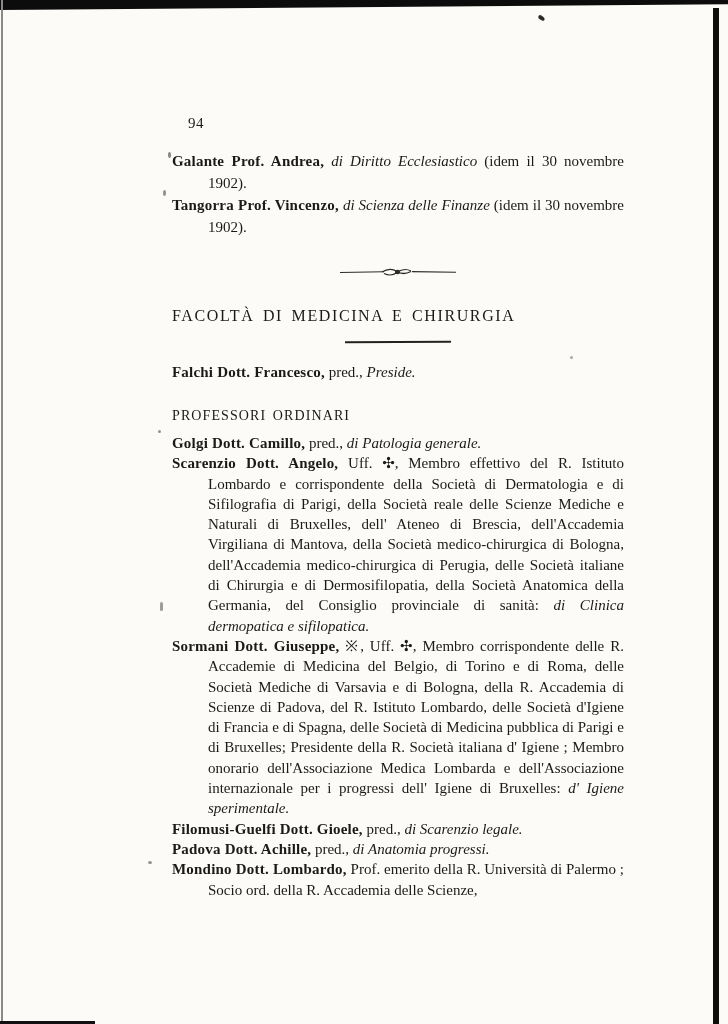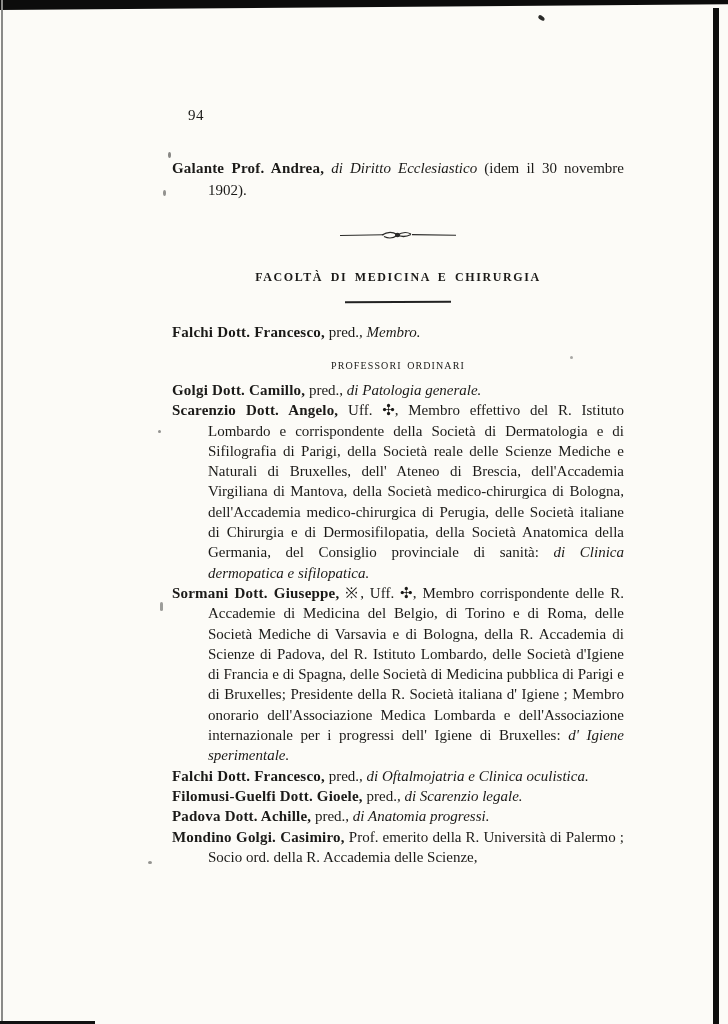--- a/index.html
+++ b/index.html
@@ -36,65 +36,64 @@
   .speck { position: absolute; background: #2a2a28; border-radius: 50%; }
   .speck.s1 { left: 538px; top: 16px; width: 7px; height: 4px; transform: rotate(35deg); border-radius: 40% 60% 50% 50%; }
   .speck.s2 { left: 168px; top: 152px; width: 3px; height: 6px; opacity:.55; }
   .speck.s3 { left: 163px; top: 190px; width: 3px; height: 6px; opacity:.5; }
   .speck.s4 { left: 158px; top: 430px; width: 3px; height: 3px; opacity:.5; }
   .speck.s5 { left: 160px; top: 602px; width: 3px; height: 9px; opacity:.45; border-radius: 2px; }
   .speck.s6 { left: 148px; top: 861px; width: 4px; height: 3px; opacity:.5; }
   .speck.s7 { left: 570px; top: 356px; width: 3px; height: 3px; opacity:.4; }
 
   .content {
-    position: absolute; left: 172px; top: 8px;
+    position: absolute; left: 172px; top: 16px;
     width: 452px;
   }
   .page-number {
     margin: 99px 0 0 16px;
     font-size: 15px;
     letter-spacing: .5px;
   }
   .entry {
     font-size: 15px;
     line-height: 21px;
     text-align: justify;
     padding-left: 36px;
     text-indent: -36px;
   }
-  .top-block { margin-top: 33px; }
+  .top-block { margin-top: 18px; }
   .top-block .entry { line-height: 22px; }
   b { font-weight: 700; letter-spacing: .2px; }
   i { font-style: italic; }
 
   .ornament-divider {
     margin: 27px auto 0 auto;
     width: 116px; height: 14px;
     display: block;
   }
   .faculty-heading {
     margin-top: 28px;
-    text-align: center;
-    font-size: 12px;
-    font-weight: 700;
+    font-size: 16px;
+    font-weight: 400;
     letter-spacing: 1.6px;
     word-spacing: 3px;
     white-space: nowrap;
   }
   .heading-rule {
     width: 106px; height: 2px;
     background: #222;
     margin: 16px auto 0 auto;
     transform: rotate(-0.3deg);
   }
   .preside-line { margin-top: 19px; }
   .sub-heading {
-    margin-top: 17px;
-    text-align: center;
-    font-size: 10px;
+    margin-top: 25px;
+    text-align: left;
+    font-size: 14px;
     font-weight: 400;
     letter-spacing: 1.1px;
     word-spacing: 2px;
   }
   .professors { margin-top: 9px; font-family: Liberation Serif, serif; }
   .professors .entry { line-height: 20.3px; }
 </style>
 </head>
 <body>
 
@@ -111,42 +110,42 @@
   <div class="speck s5"></div>
   <div class="speck s6"></div>
   <div class="speck s7"></div>
 
   <div class="content">
 
     <div class="page-number">94</div>
 
     <div class="top-block">
       <p class="entry"><b>Galante Prof. Andrea,</b> <i>di Diritto Ecclesiastico</i> <span>(idem il 30 novembre 1902).</span></p>
+      <p class="entry"><b>Tangorra Prof. Vincenzo,</b> <i>di Scienza delle Finanze</i> <span>(idem il 30 novembre 1902).</span></p>
     </div>
 
     <svg class="ornament-divider" viewBox="0 0 116 14" xmlns="http://www.w3.org/2000/svg">
       <line x1="0" y1="7.5" x2="44" y2="6.8" stroke="#2a2a28" stroke-width="1.1"></line>
       <line x1="72" y1="6.6" x2="116" y2="7.2" stroke="#2a2a28" stroke-width="1.1"></line>
       <path d="M42 7 q 8 -5 15 -0.5 q 6 4 14 0" fill="none" stroke="#2a2a28" stroke-width="1.3"></path>
       <path d="M44 8.5 q 7 3.5 13 -1 q 7 -5 14 -1.5" fill="none" stroke="#2a2a28" stroke-width="1.1"></path>
       <ellipse cx="57.5" cy="7" rx="2.6" ry="2.2" fill="#2a2a28"></ellipse>
     </svg>
 
     <h1 class="faculty-heading">FACOLTÀ DI MEDICINA E CHIRURGIA</h1>
 
     <div class="heading-rule"></div>
 
-    <p class="entry preside-line"><b>Falchi Dott. Francesco,</b> <span>pred.,</span> <i>Membro.</i></p>
+    <p class="entry preside-line"><b>Falchi Dott. Francesco,</b> <span>pred.,</span> <i>Preside.</i></p>
 
     <h2 class="sub-heading">PROFESSORI ORDINARI</h2>
 
     <div class="professors">
       <p class="entry"><b>Golgi Dott. Camillo,</b> <span>pred.,</span> <i>di Patologia generale.</i></p>
       <p class="entry"><b>Scarenzio Dott. Angelo,</b> <span>Uff. ✣, Membro effettivo del R. Istituto Lombardo e corrispondente della Società di Dermatologia e di Sifilografia di Parigi, della Società reale delle Scienze Mediche e Naturali di Bruxelles, dell' Ateneo di Brescia, dell'Accademia Virgiliana di Mantova, della Società medico-chirurgica di Bologna, dell'Accademia medico-chirurgica di Perugia, delle Società italiane di Chirurgia e di Dermosifilopatia, della Società Anatomica della Germania, del Consiglio provinciale di sanità:</span> <i>di Clinica dermopatica e sifilopatica.</i></p>
       <p class="entry"><b>Sormani Dott. Giuseppe,</b> <span>※, Uff. ✣, Membro corrispondente delle R. Accademie di Medicina del Belgio, di Torino e di Roma, delle Società Mediche di Varsavia e di Bologna, della R. Accademia di Scienze di Padova, del R. Istituto Lombardo, delle Società d'Igiene di Francia e di Spagna, delle Società di Medicina pubblica di Parigi e di Bruxelles; Presidente della R. Società italiana d' Igiene ; Membro onorario dell'Associazione Medica Lombarda e dell'Associazione internazionale per i progressi dell' Igiene di Bruxelles:</span> <i>d' Igiene sperimentale.</i></p>
-      <p class="entry"><b>Falchi Dott. Francesco,</b> <span>pred.,</span> <i>di Oftalmojatria e Clinica oculistica.</i></p>
       <p class="entry"><b>Filomusi-Guelfi Dott. Gioele,</b> <span>pred.,</span> <i>di Scarenzio legale.</i></p>
       <p class="entry"><b>Padova Dott. Achille,</b> <span>pred.,</span> <i>di Anatomia progressi.</i></p>
-      <p class="entry"><b>Mondino Golgi. Casimiro,</b> <span>Prof. emerito della R. Università di Palermo ; Socio ord. della R. Accademia delle Scienze,</span><i></i></p>
+      <p class="entry"><b>Mondino Dott. Lombardo,</b> <span>Prof. emerito della R. Università di Palermo ; Socio ord. della R. Accademia delle Scienze,</span><i></i></p>
     </div>
 
   </div>
 </div>
 
 </body></html>

